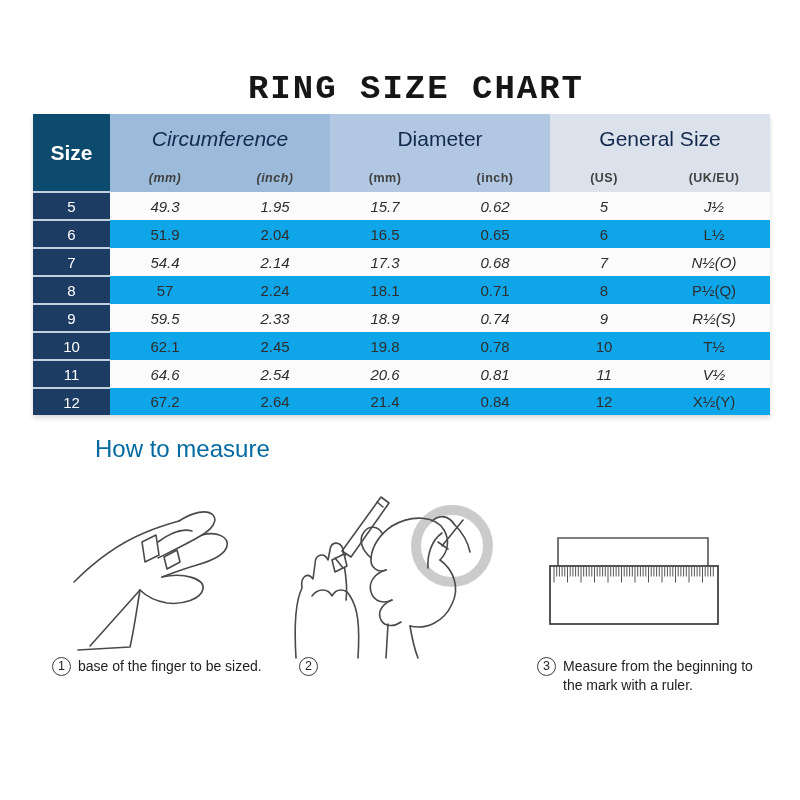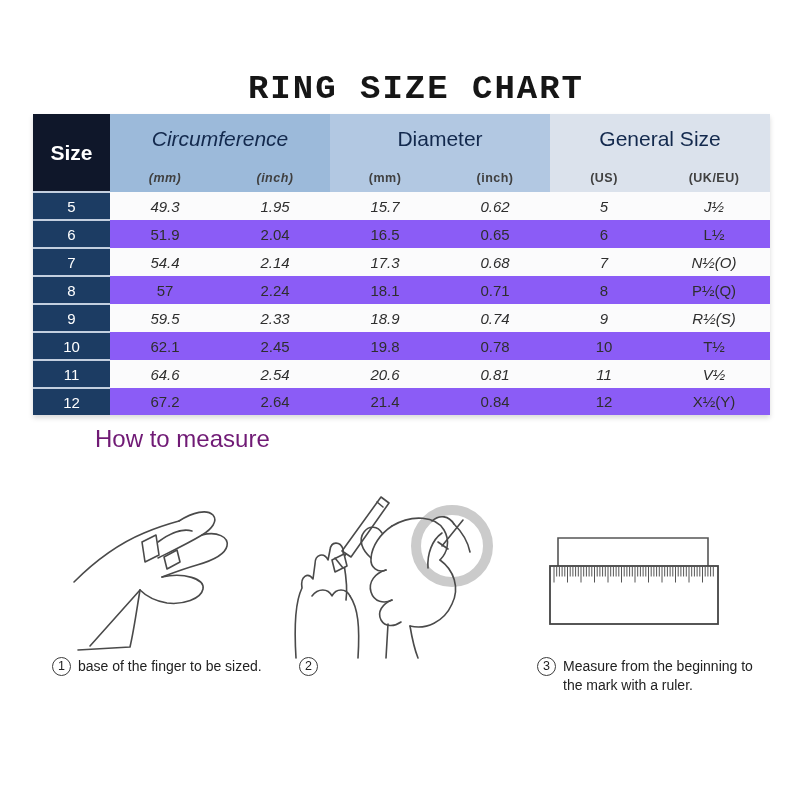--- a/index.html
+++ b/index.html
@@ -12,29 +12,29 @@
 
   
   .size-table{position:absolute;left:33px;top:114px;width:737px;border-collapse:collapse;table-layout:fixed;
     box-shadow:0 3px 5px rgba(0,0,0,0.15);}
   .size-table th,.size-table td{text-align:center;padding:0;vertical-align:middle;}
   .g1{background:#9cbada;font-style:italic;}
   .g2{background:#b2c8e2;}
   .g3{background:#dbe2ec;}
   .grp{height:50px;font-size:21px;font-weight:400;color:#13294d;}
   .subhead th{height:28px;font-size:12.5px;font-weight:700;color:#404040;letter-spacing:0.5px;}
-  .size-h{background:#0f172a;color:#ffffff;font-size:21px;font-weight:700;border-bottom:2px solid #c3cfdf;}
+  .size-h{background:#0c4a6e;color:#ffffff;font-size:21px;font-weight:700;border-bottom:2px solid #c3cfdf;}
   tbody td{height:26px;font-size:15px;color:#2e2e2e;}
   tbody td.size{background:#1c3c63;color:#ffffff;}
   tbody tr:not(:last-child) td.size{border-bottom:2px solid #c3cfdf;}
   tbody tr.odd td:not(.size){background:#fbfbfc;font-style:italic;}
-  tbody tr.even td:not(.size){background:#8b5cf6;}
+  tbody tr.even td:not(.size){background:#0ea5e9;}
 
   
-  .howto{position:absolute;left:95px;top:425px;margin:0;font-size:24px;font-weight:400;color:#701a75;}
+  .howto{position:absolute;left:95px;top:435px;margin:0;font-size:24px;font-weight:400;color:#0369a1;}
 
   .illus{position:absolute;stroke:#4a4a4a;}
   .illus1{left:58px;top:486px;width:225px;height:172px;}
   .illus2{left:282px;top:476px;width:230px;height:185px;}
   .illus3{left:538px;top:514px;width:235px;height:135px;}
 
   .caption{position:absolute;display:flex;align-items:flex-start;font-size:14px;line-height:19px;color:#222222;}
   .cap1{left:52px;top:657px;width:260px;}
   .cap2{left:299px;top:657px;width:240px;}
   .cap3{left:537px;top:657px;width:252px;}

